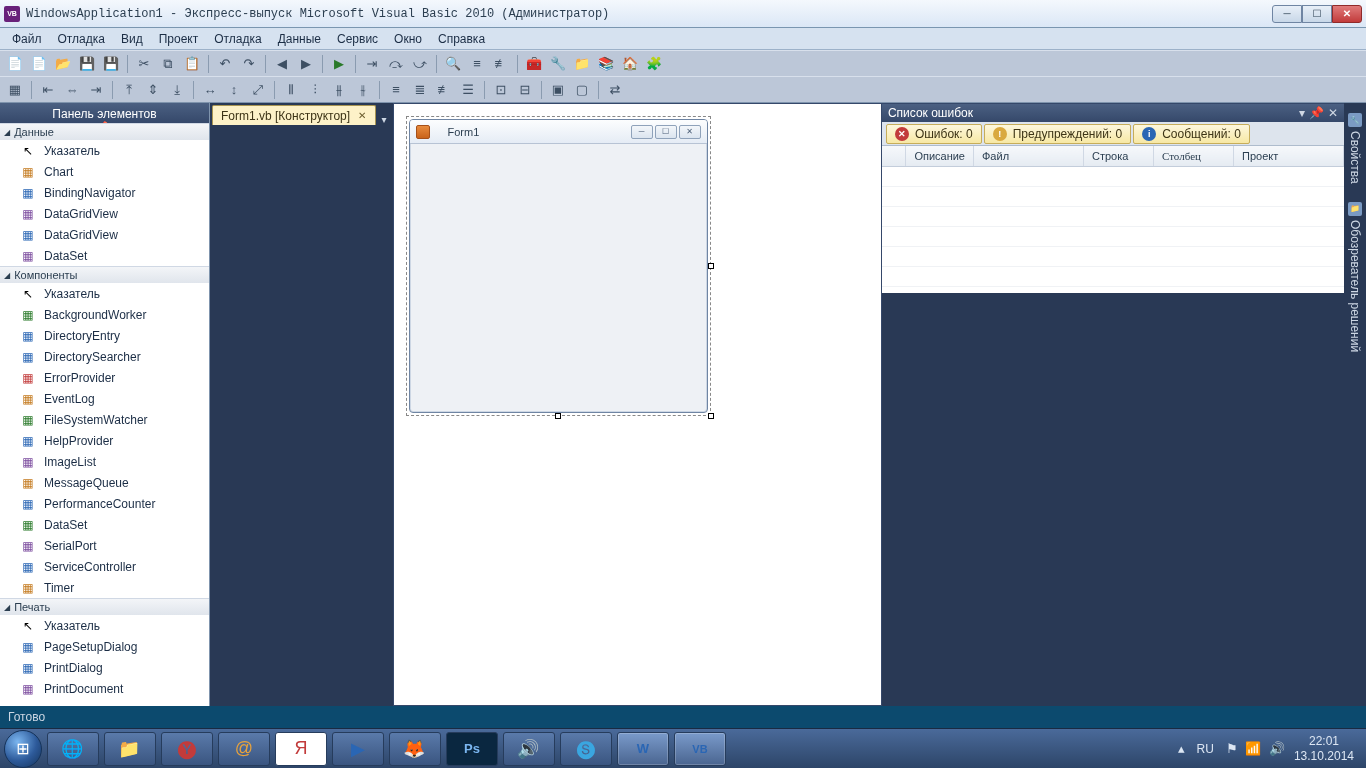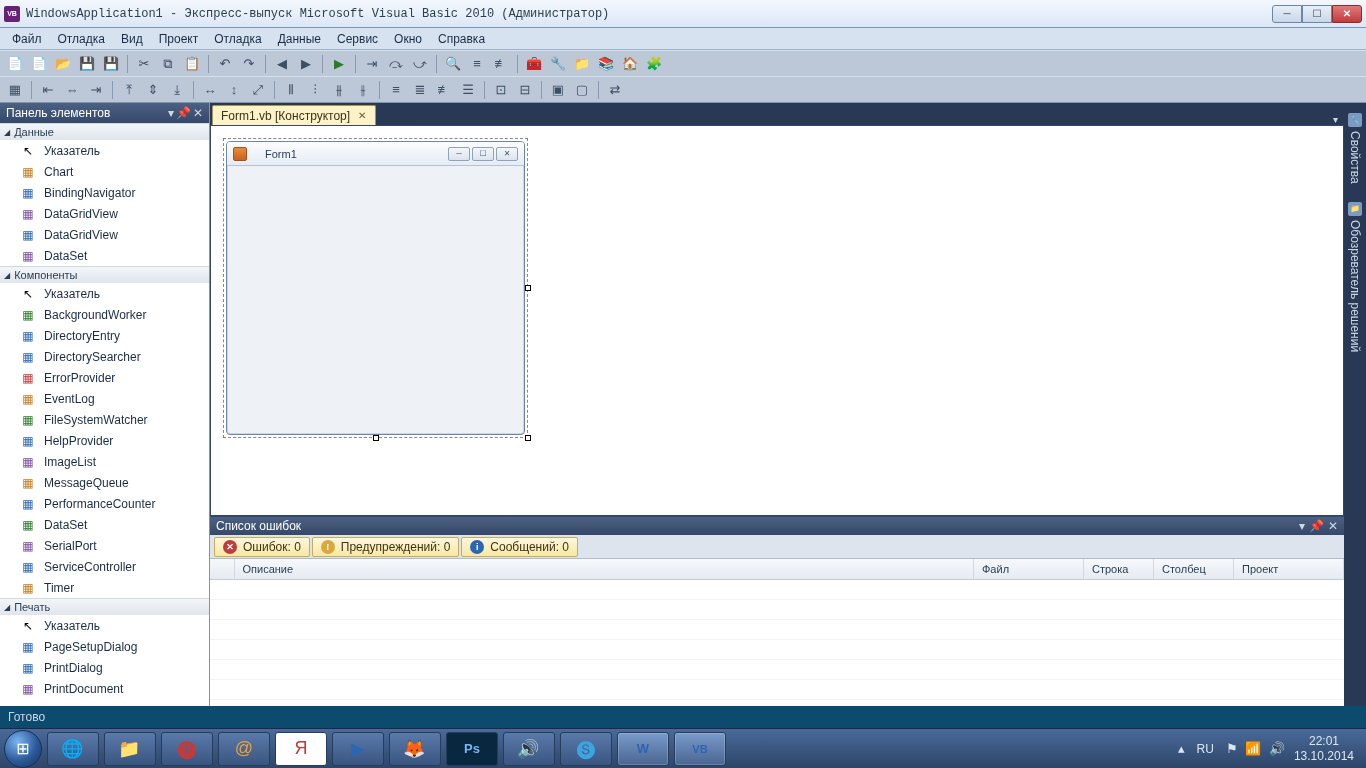--- a/index.html
+++ b/index.html
@@ -13,38 +13,38 @@
 .titlebar .win-btn.close { border-radius: 0 3px 3px 0; background: linear-gradient(#e07b7b,#c23b3b); color: #fff; border-color: #8f2a2a; font-weight: bold; }
 .menubar { height: 22px; background: #d6e2f0; display: flex; align-items: center; padding: 0 4px; border-bottom: 1px solid #9cb1c9; }
 .menubar .menu-item { padding: 2px 8px; color: #1b2d45; cursor: default; }
 .toolbars { background: #bcc7d8; border-bottom: 1px solid #7f94ad; }
 .toolbar { height: 26px; display: flex; align-items: center; padding: 0 4px; gap: 2px; border-top: 1px solid #d8e0ec; }
 .toolbar .tb-btn { width: 22px; height: 22px; display: flex; align-items: center; justify-content: center; border: 1px solid transparent; border-radius: 2px; font-size: 13px; color: #3d4f63; }
 .toolbar .tb-btn.run { color: #2a7a2a; }
 .toolbar .sep { width: 1px; height: 18px; background: #8a9bb0; margin: 0 3px; }
 .main-area { flex: 1; display: flex; min-height: 0; }
 .toolbox { width: 210px; background: #e8ecf0; display: flex; flex-direction: column; border-right: 1px solid #7f94ad; }
-.toolbox-header { height: 20px; background: linear-gradient(#4b6082,#35486a); color: #fff; font-size: 11px; display: flex; align-items: center; padding: 4px 6px; justify-content: space-between; }
+.toolbox-header { height: 20px; background: linear-gradient(#4b6082,#35486a); color: #fff; font-size: 11px; display: flex; align-items: center; padding: 4px 6px; justify-content: space-between; flex-direction: column; }
 .toolbox-header .hdr-btns { display: flex; gap: 2px; font-size: 9px; color: #d0d8e4; }
 .toolbox-body { flex: 1; overflow-y: auto; background: #fff; position: relative; }
 .toolbox-body::-webkit-scrollbar { width: 16px; }
 .toolbox-body::-webkit-scrollbar-track { background: #e8ecf0; }
 .toolbox-body::-webkit-scrollbar-thumb { background: #c3cddb; border: 1px solid #9cb1c9; }
 .tb-group { background: linear-gradient(#f3f5f8,#e0e5ec); padding: 2px 4px; font-size: 11px; color: #2b3e50; border-top: 1px solid #d0d8e4; display: flex; align-items: center; gap: 4px; }
 .tb-group .tri { font-size: 8px; }
 .tb-item { display: flex; align-items: center; padding: 2px 4px 2px 20px; gap: 8px; font-size: 11px; color: #1b2d45; height: 21px; }
 .tb-item .ico { width: 16px; height: 16px; display: flex; align-items: center; justify-content: center; font-size: 12px; }
 .tb-item .ico.ptr { color: #000; }
 .tb-item .ico.c1 { color: #c47a1e; }
 .tb-item .ico.c2 { color: #2a66b4; }
 .tb-item .ico.c3 { color: #7b4b9e; }
 .tb-item .ico.c4 { color: #c23b3b; }
 .tb-item .ico.c5 { color: #2a7a2a; }
 .center-and-right { flex: 1; display: flex; min-width: 0; }
-.center-col { flex: 1; display: flex; flex-direction: column; min-width: 0; background: #293955; }
+.center-col { flex: 1; display: flex; flex-direction: row; min-width: 0; background: #293955; }
 .doc-tabs { height: 22px; background: #293955; display: flex; align-items: flex-end; padding-left: 2px; }
 .doc-tab { height: 20px; background: #fdf2c8; border: 1px solid #a89552; border-bottom: none; display: flex; align-items: center; padding: 0 8px; gap: 8px; font-size: 11px; color: #3d3416; border-radius: 2px 2px 0 0; }
 .doc-tab .close-x { font-size: 10px; color: #6b5d2e; }
 .designer { flex: 1; background: #fff; border: 1px solid #35486a; position: relative; }
 .form-canvas { position: absolute; left: 12px; top: 12px; width: 305px; height: 300px; border: 1px dashed #888; padding: 2px; }
 .form-window { width: 100%; height: 100%; background: #eef1f5; border: 1px solid #6f85a3; border-radius: 4px; overflow: hidden; box-shadow: 0 0 0 1px #cdd7e4 inset; }
 .form-titlebar { height: 24px; background: linear-gradient(#fcfdfe,#e5ecf5); display: flex; align-items: center; padding: 0 6px; gap: 18px; border-bottom: 1px solid #b7c3d4; }
 .form-titlebar .f-icon { width: 14px; height: 14px; background: linear-gradient(#e88b3e,#c9631a); border: 1px solid #a5501a; border-radius: 2px; }
 .form-titlebar .f-title { flex: 1; font-size: 11px; color: #2b3e50; }
 .form-titlebar .f-btns { display: flex; gap: 2px; }
@@ -345,21 +345,21 @@
           </div>
         </div>
         <div class="err-table">
           <table>
             <thead>
                 <tr id="err-cols">
                   <th style="width: 24px;"></th>
                   <th style="width: auto; margin-left: 16px;">Описание</th>
                   <th style="width: 110px;">Файл</th>
                   <th style="width: 70px;">Строка</th>
-                  <th style="width: 80px;">Столбец</th>
+                  <th style="width: 80px; font-family: Liberation Serif, serif;">Столбец</th>
                   <th style="width: 110px;">Проект</th>
                 </tr>
               </thead>
             <tbody>
               <tr>
                   <td colspan="6"></td>
                 </tr>
                 <tr>
                   <td colspan="6"></td>
                 </tr>

